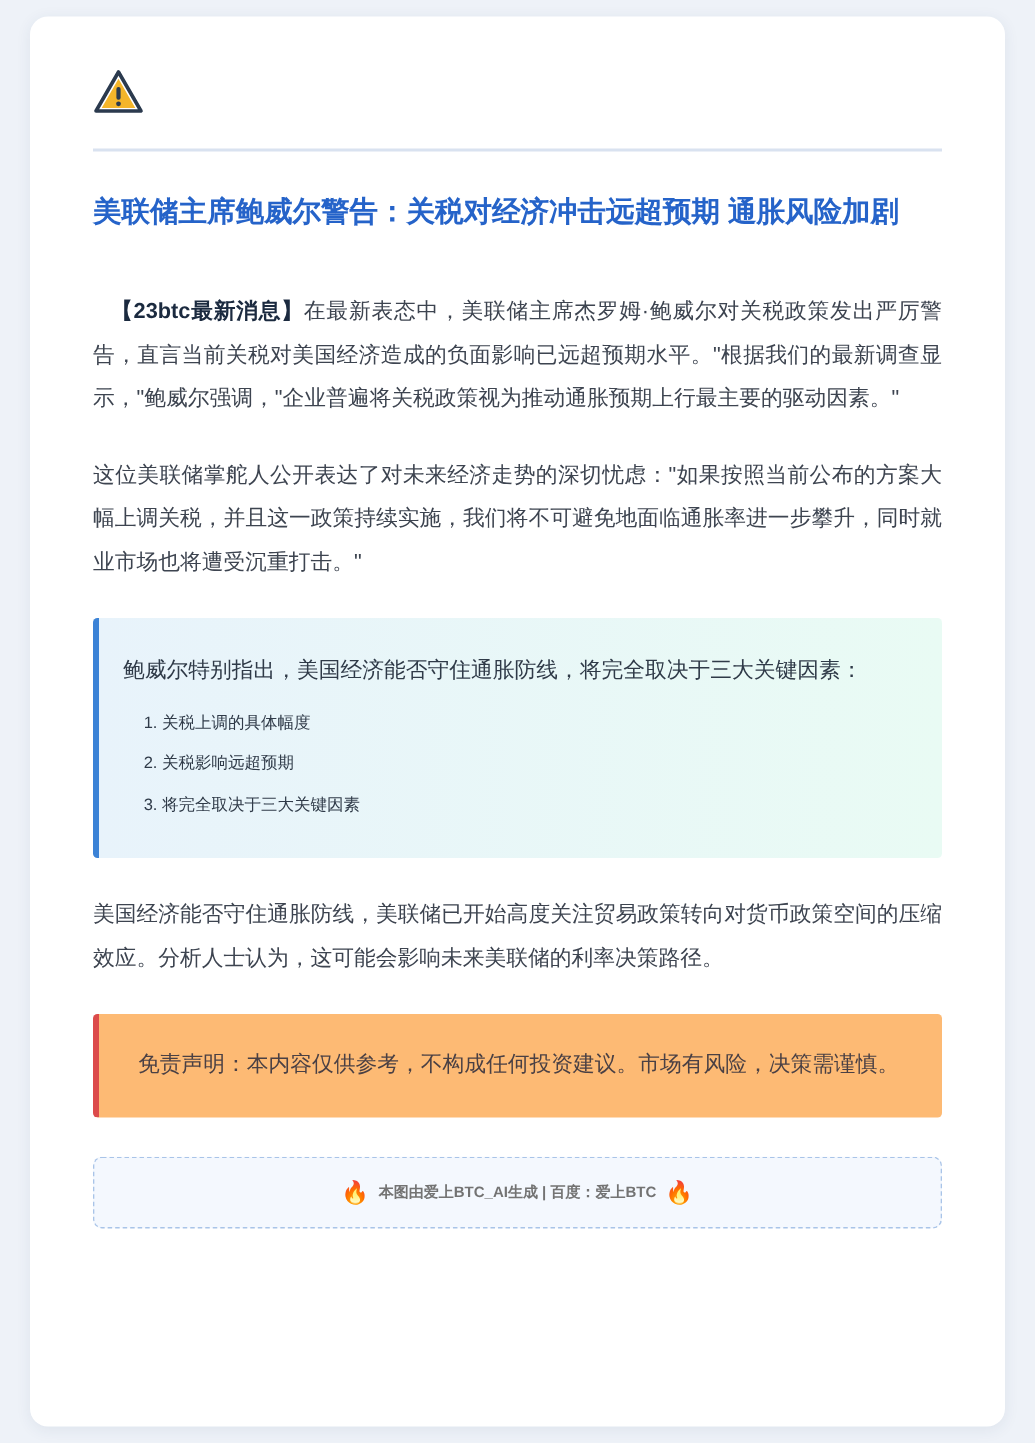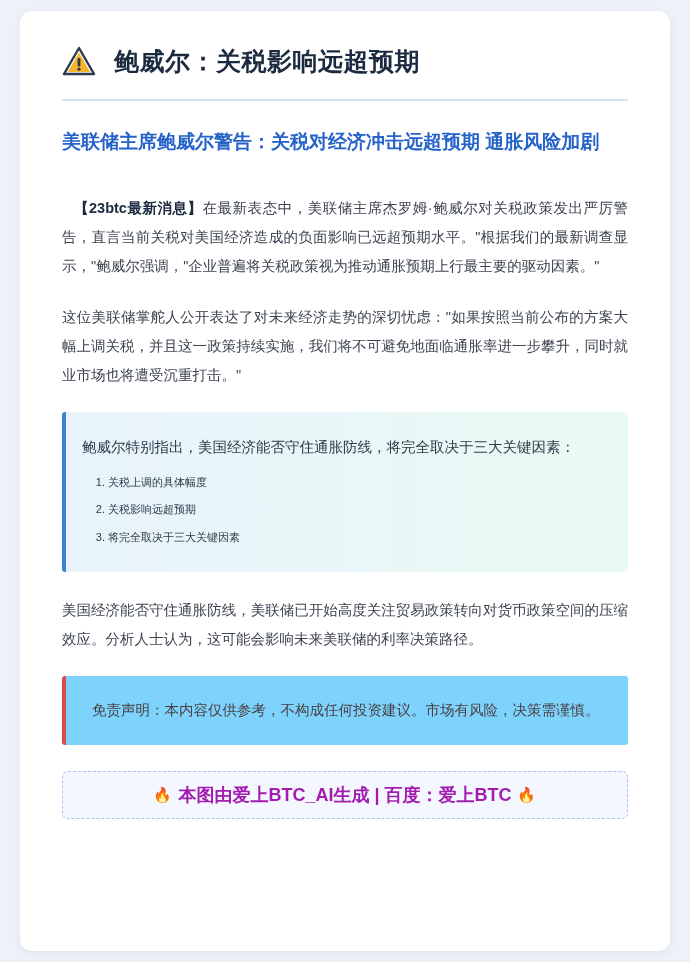--- a/index.html
+++ b/index.html
@@ -80,21 +80,21 @@
     margin: 0;
     padding-left: 26px;
   }
   .callout ol li {
     font-size: 11px;
     color: #2f3a48;
     line-height: 1.95;
     margin-bottom: 6px;
   }
   .disclaimer {
-    background: #7dd3fc;
+    background: #fdba74;
     border-left: 4px solid #dc4b4b;
     border-radius: 3px;
     padding: 20px 26px;
     margin: 0 0 26px 0;
   }
   .disclaimer p {
     margin: 0;
     font-size: 14.5px;
     color: #4a4044;
     line-height: 1.95;
@@ -103,41 +103,40 @@
     border: 1px dashed #a9c4e8;
     border-radius: 6px;
     background: #f4f8fe;
     height: 48px;
     display: flex;
     align-items: center;
     justify-content: center;
     gap: 6px;
   }
   .footer-text {
-    font-size: 18px;
+    font-size: 10px;
     font-weight: bold;
-    color: #a21caf;
+    color: #737373;
   }
   .fire { font-size: 15px; }
 </style>
 </head>
 <body>
 
 <div class="card">
 
   <div class="header">
     <span class="warn-icon">
       <svg width="34" height="32" viewBox="0 0 34 32">
         <path d="M17 3 L32 29 L2 29 Z" fill="none" stroke="#2b3a4e" stroke-width="2.4" stroke-linejoin="round"></path>
         <path d="M17 7.5 L28.2 27 L5.8 27 Z" fill="#f4b52a"></path>
         <rect x="15.6" y="13" width="2.8" height="8.5" rx="1.3" fill="#2b3a4e"></rect>
         <circle cx="17" cy="24.2" r="1.6" fill="#2b3a4e"></circle>
       </svg>
     </span>
-    <div class="header-title">鲍威尔：关税影响远超预期</div>
   </div>
 
   <div class="subhead">美联储主席鲍威尔警告：关税对经济冲击远超预期 通胀风险加剧</div>
 
   <p class="body-text"><b>【23btc最新消息】</b><span>在最新表态中，美联储主席杰罗姆·鲍威尔对关税政策发出严厉警告，直言当前关税对美国经济造成的负面影响已远超预期水平。"根据我们的最新调查显示，"鲍威尔强调，"企业普遍将关税政策视为推动通胀预期上行最主要的驱动因素。"</span></p>
 
   <p class="body-text">这位美联储掌舵人公开表达了对未来经济走势的深切忧虑："如果按照当前公布的方案大幅上调关税，并且这一政策持续实施，我们将不可避免地面临通胀率进一步攀升，同时就业市场也将遭受沉重打击。"</p>
 
   <div class="callout">
     <p class="callout-lead">鲍威尔特别指出，美国经济能否守住通胀防线，将完全取决于三大关键因素：</p>

